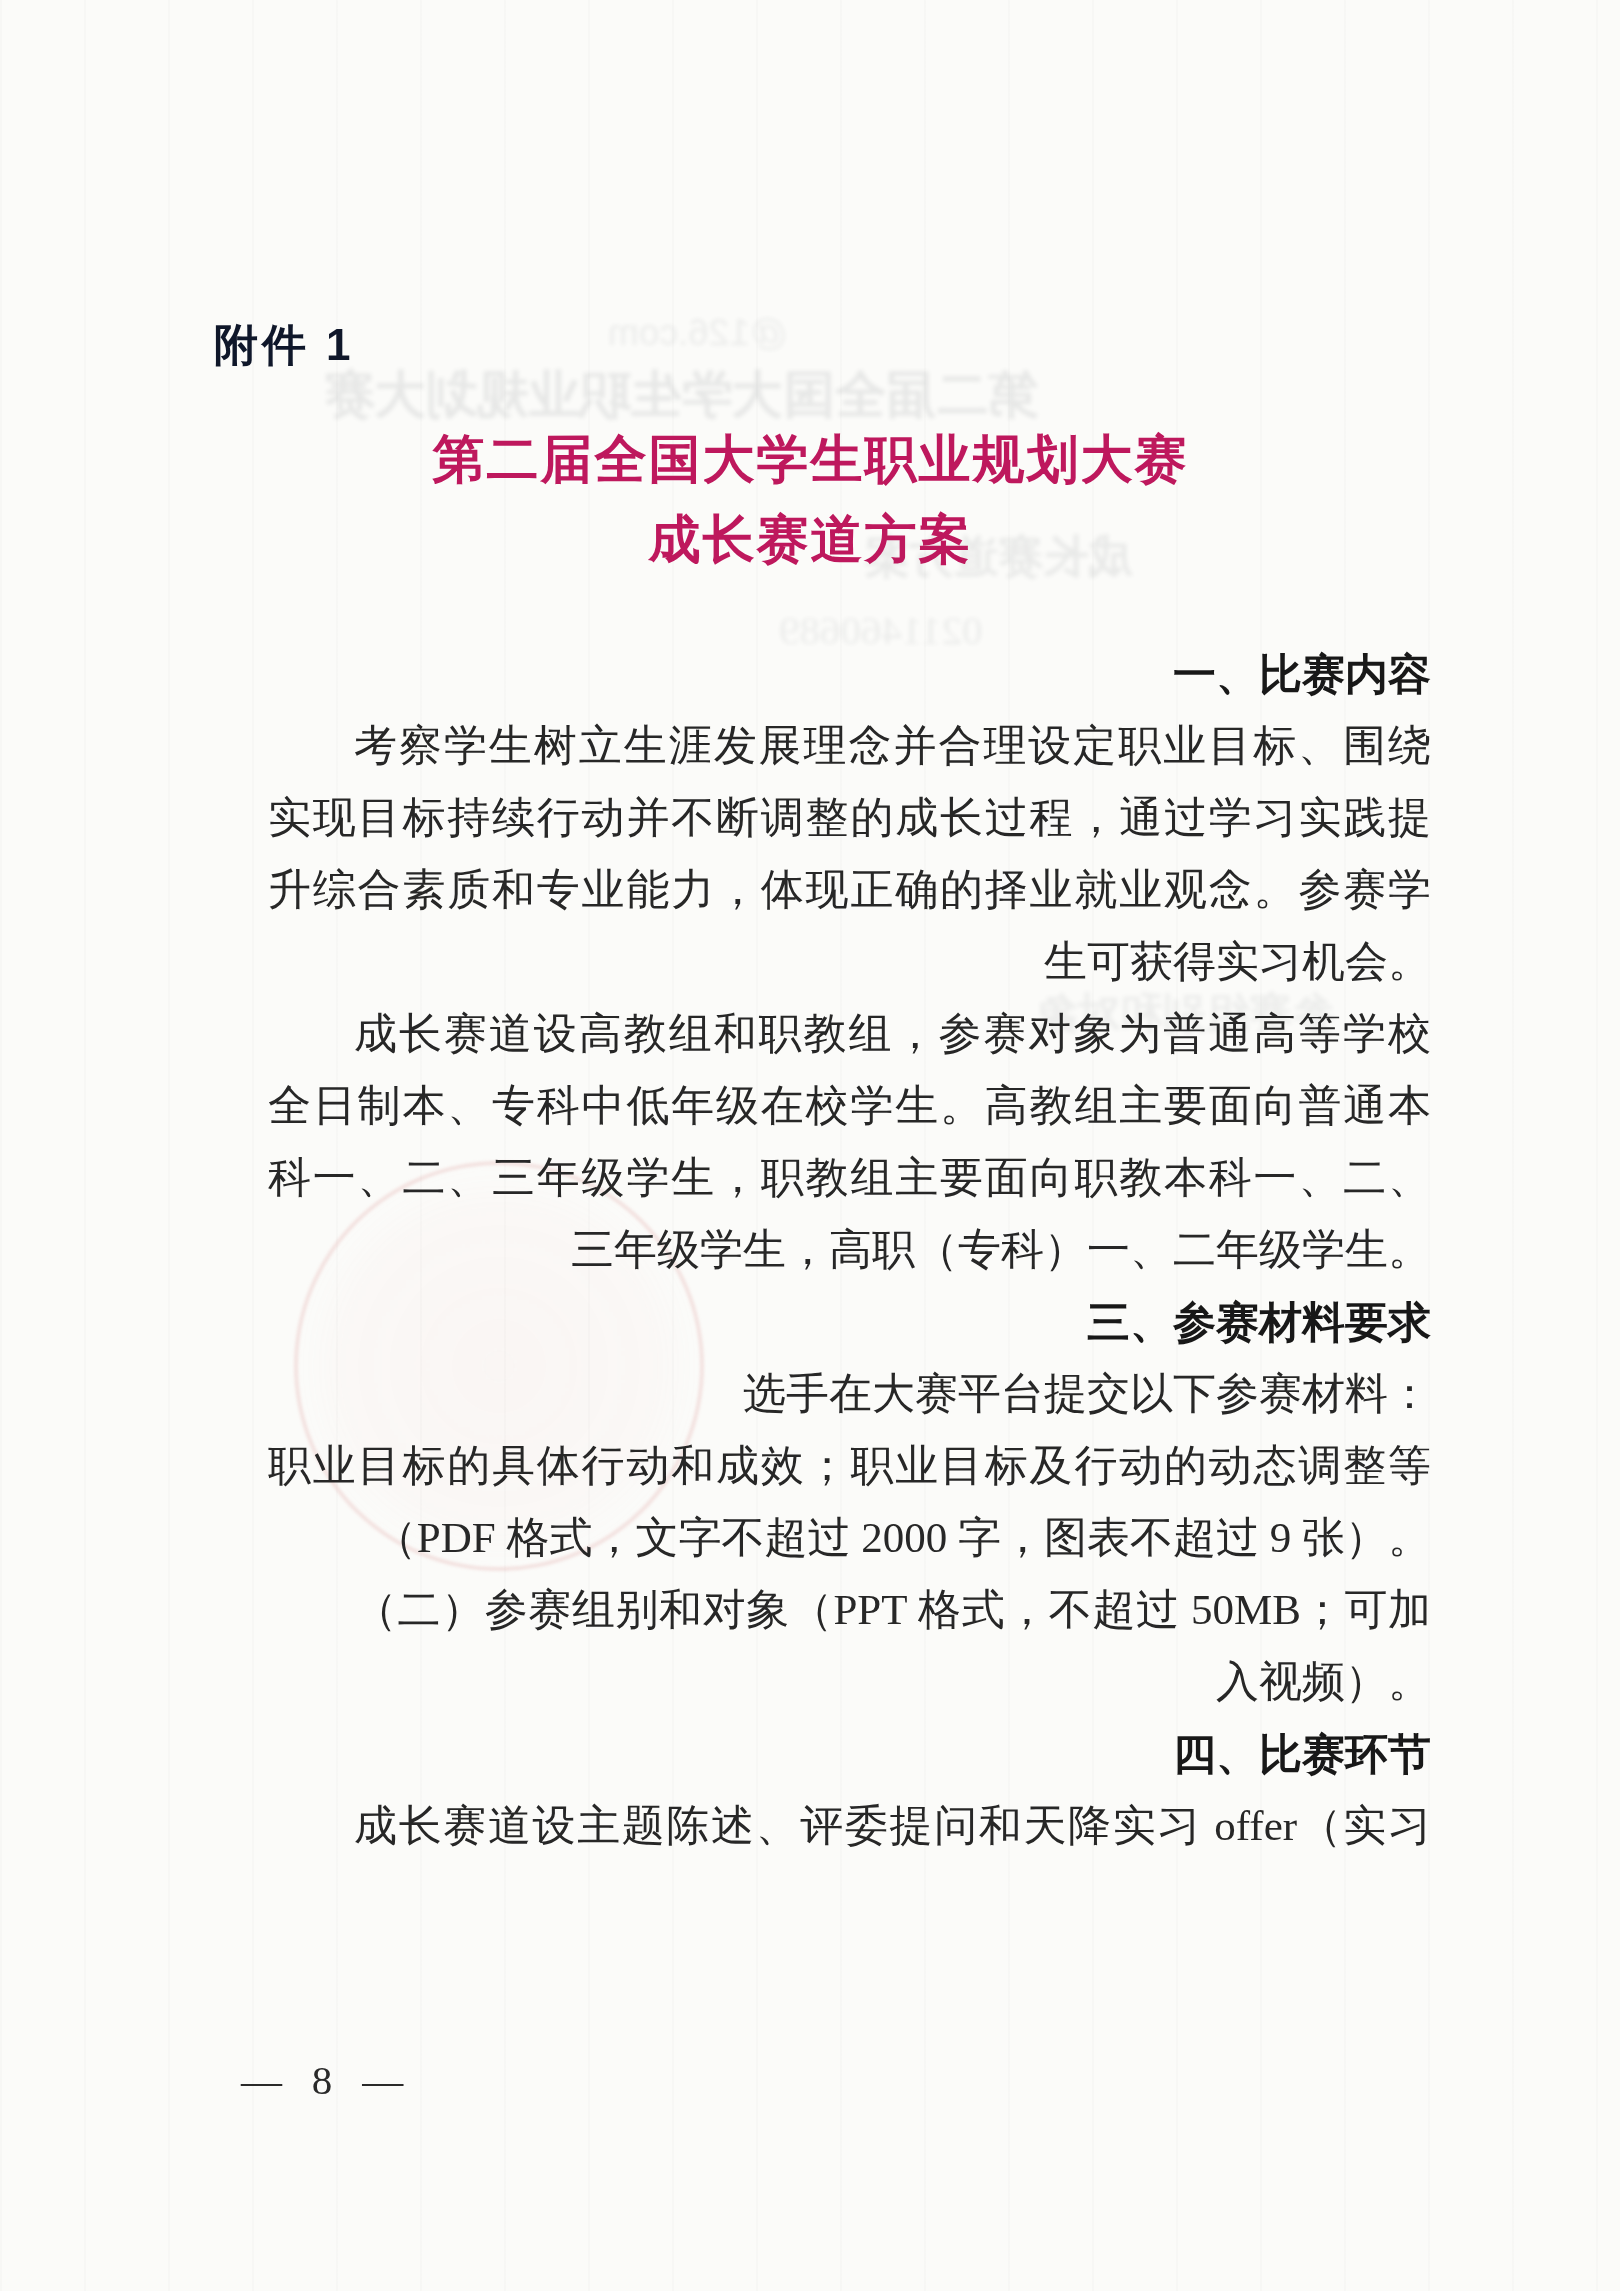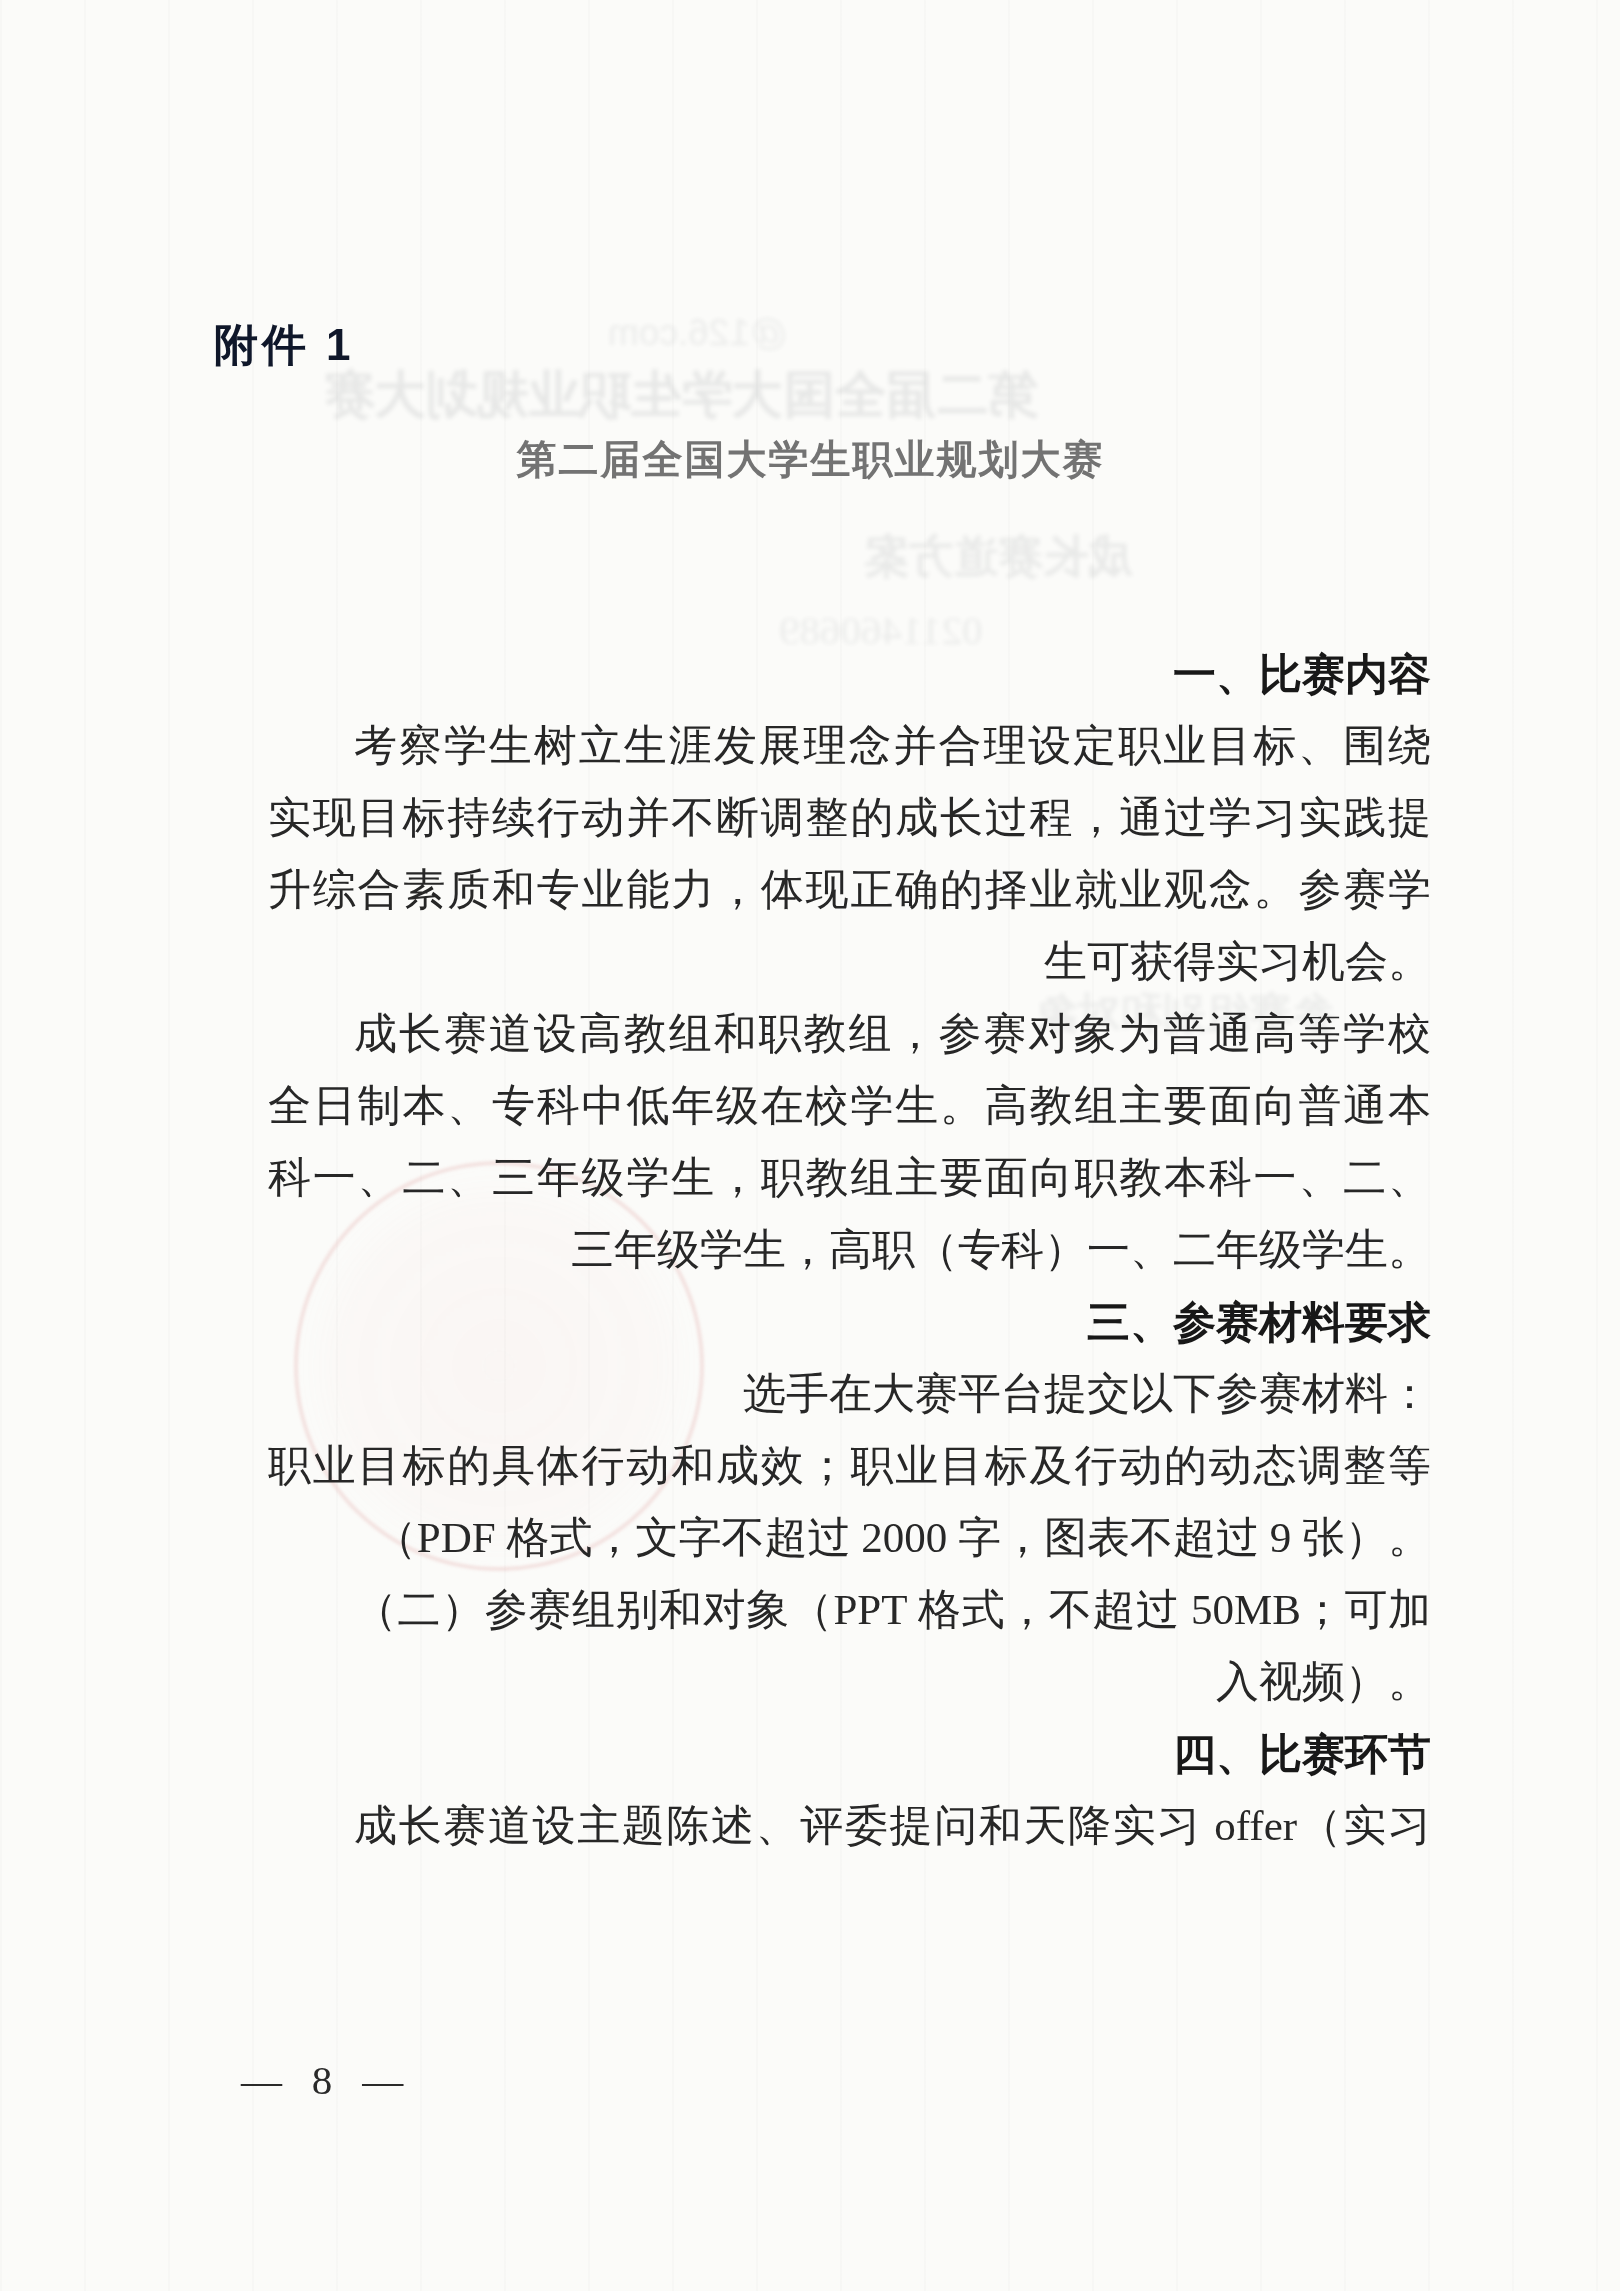--- a/index.html
+++ b/index.html
@@ -17,22 +17,22 @@
   }
   .attachment{
     position:absolute;left:214px;top:316px;
     font-family:"Liberation Sans","DejaVu Sans",sans-serif;
     font-weight:600;font-size:44px;color:#0f172a;
     letter-spacing:3.9px;
   }
   .title{
     position:absolute;left:206px;top:420px;width:1209px;
     text-align:center;
-    font-weight:700;font-size:40px;line-height:80px;
-    color:#737373;letter-spacing:2px;
+    font-weight:700;font-size:52px;line-height:80px;
+    color:#be185d;letter-spacing:2px;
   }
   .body-col{
     position:absolute;left:222px;top:638px;width:1209px;
     font-size:43px;color:#272727;
   }
   .row{
     height:72px;line-height:72px;white-space:nowrap;text-align:right;
   }
   .heading{
     font-family:"Liberation Sans","DejaVu Sans",sans-serif;
@@ -78,20 +78,21 @@
 <div class="bleed bleed-title">第二届全国大学生职业规划大赛</div>
 <div class="bleed bleed-subtitle">成长赛道方案</div>
 <div class="bleed bleed-digits">0211460689</div>
 <div class="bleed bleed-mid">参赛组别和对象</div>
 <div class="stamp"></div>
 
 <div class="attachment">附件 1</div>
 
 <div class="title">
   <div>第二届全国大学生职业规划大赛</div>
+  <div>成长赛道方案</div>
 </div>
 
 <div class="body-col" id="sections">
     <div class="row heading">一、比赛内容</div>
     <div class="row line indent fill">考察学生树立生涯发展理念并合理设定职业目标、围绕</div>
     <div class="row line fill">实现目标持续行动并不断调整的成长过程，通过学习实践提</div>
     <div class="row line fill">升综合素质和专业能力，体现正确的择业就业观念。参赛学</div>
     <div class="row line">生可获得实习机会。</div>
     <div class="row line indent fill">成长赛道设高教组和职教组，参赛对象为普通高等学校</div>
     <div class="row line fill">全日制本、专科中低年级在校学生。高教组主要面向普通本</div>

